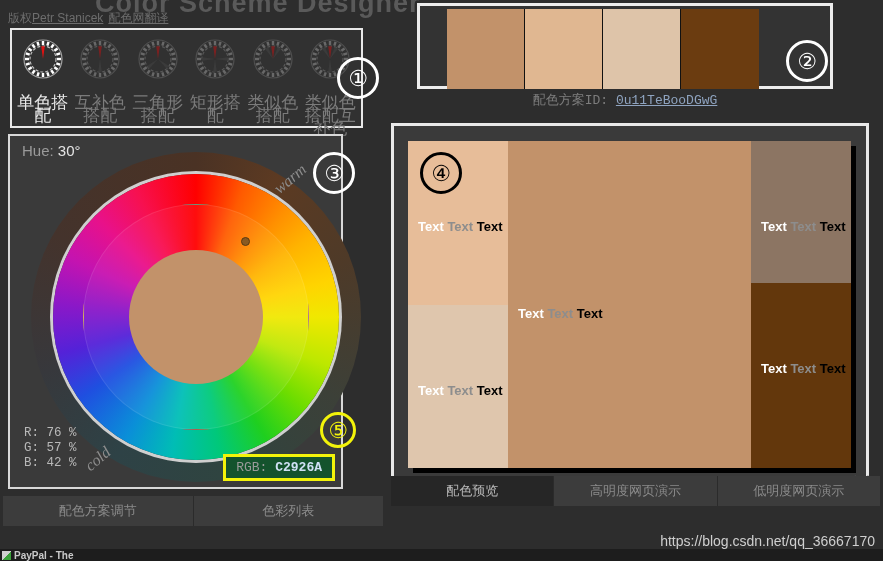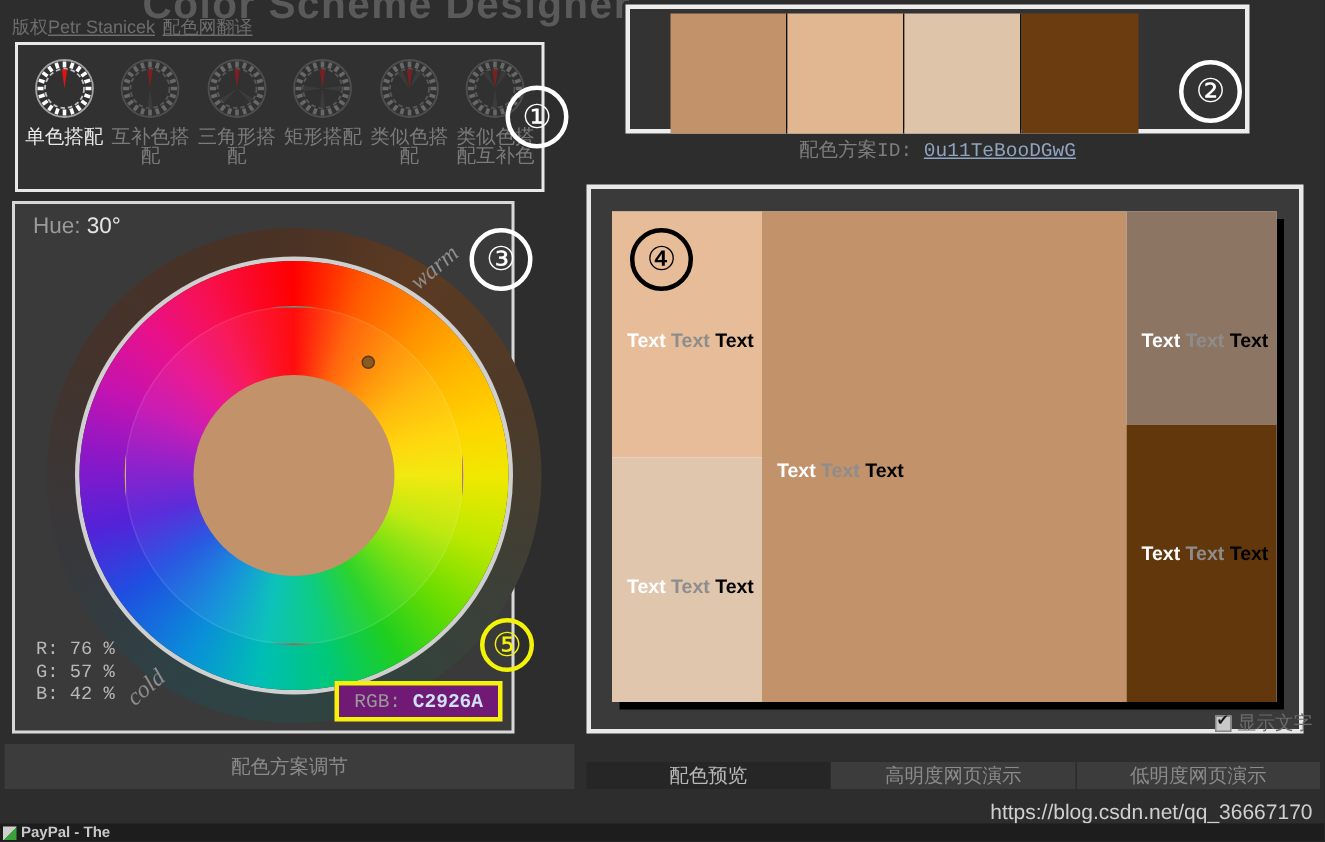--- a/index.html
+++ b/index.html
@@ -28,21 +28,21 @@
     position: absolute; left: 10px; top: 28px; width: 353px; height: 100px;
     background: #313131; border: 2px solid #e8e8e8;
   }
   .scheme-row { display: flex; height: 100%; padding: 4px 2px 0 2px; }
   .scheme-btn {
     flex: 1; display: flex; flex-direction: column; align-items: center;
     cursor: pointer; padding-top: 5px;
   }
   .scheme-ico { width: 40px; height: 40px; position: relative; }
   .scheme-lbl {
-    margin-top: 5px; font-size: 13px; line-height: 13px;
+    margin-top: 17px; font-size: 17px; line-height: 13px;
     text-align: center; color: #7b7b7b; width: 52px; font-family: Liberation Serif, serif;
   }
   .scheme-btn.active .scheme-lbl { color: #e9e9e9; }
 
   
   .panel-palette {
     position: absolute; left: 417px; top: 3px; width: 416px; height: 86px;
     background: #333333; border: 3px solid #ededed;
   }
   .swatch-strip { position: absolute; left: 27px; top: 3px; height: 80px; display: flex; }
@@ -114,21 +114,21 @@
     color: #8d8d8d; font-style: italic; transform: rotate(-40deg);
     font-family: "Liberation Serif", "DejaVu Serif", serif;
   }
   .rgb-pct {
     position: absolute; left: 14px; bottom: 16px; font-size: 12.5px;
     line-height: 15px; color: #b8b8b8;
     font-family: "Liberation Mono", "DejaVu Sans Mono", monospace;
   }
   .rgb-hex-box {
     position: absolute; right: 6px; bottom: 6px;
-    background: #701a75; border: 3px solid #f3f30a; padding: 3px 10px;
+    background: #14532d; border: 3px solid #f3f30a; padding: 3px 10px;
     font-size: 13px; font-family: "Liberation Mono", "DejaVu Sans Mono", monospace;
   }
   .rgb-hex-box .k { color: #9a9a9a; }
   .rgb-hex-box .v { color: #cfe0f5; font-weight: bold; }
 
   
   .panel-preview {
     position: absolute; left: 391px; top: 123px; width: 478px; height: 366px;
     background: #3a3a3a; border: 3px solid #e9e9e9;
   }
@@ -161,21 +161,21 @@
     position: relative;
   }
   .cb::after {
     content: "✔"; position: absolute; left: 0px; top: -3px;
     font-size: 10px; color: #1a1a1a;
   }
 
   
   .tabs { position: absolute; height: 30px; display: flex; }
   .tabs-left { left: 3px; top: 496px; width: 380px; }
-  .tabs-right { left: 391px; top: 496px; width: 489px; align-items: flex-end; }
+  .tabs-right { left: 391px; top: 476px; width: 489px; }
   .tab {
     flex: 1; display: flex; align-items: center; justify-content: center;
     font-size: 13px; color: #8b8b8b; background: #3c3c3c;
     border-right: 1px solid #2b2b2b; cursor: pointer;
   }
   .tab:last-child { border-right: none; }
   .tab.active { background: #262626; color: #b9b9b9; }
 
   
   .watermark {
@@ -469,20 +469,21 @@
   </div>
   <div class="badge badge-k" id="badge4">④</div>
 
   <div class="show-text-box">
     <span class="cb"></span>
     <span>显示文字</span>
   </div>
 
   <div class="tabs tabs-left" id="tabs-left">
       <div class="tab">配色方案调节</div>
+      <div class="tab">色彩列表</div>
     </div>
   <div class="tabs tabs-right" id="tabs-right">
       <div class="tab active">配色预览</div>
       <div class="tab">高明度网页演示</div>
       <div class="tab">低明度网页演示</div>
     </div>
 
   <div class="watermark">https://blog.csdn.net/qq_36667170</div>
   <div class="taskbar">
     <span class="tb-ico"></span>

